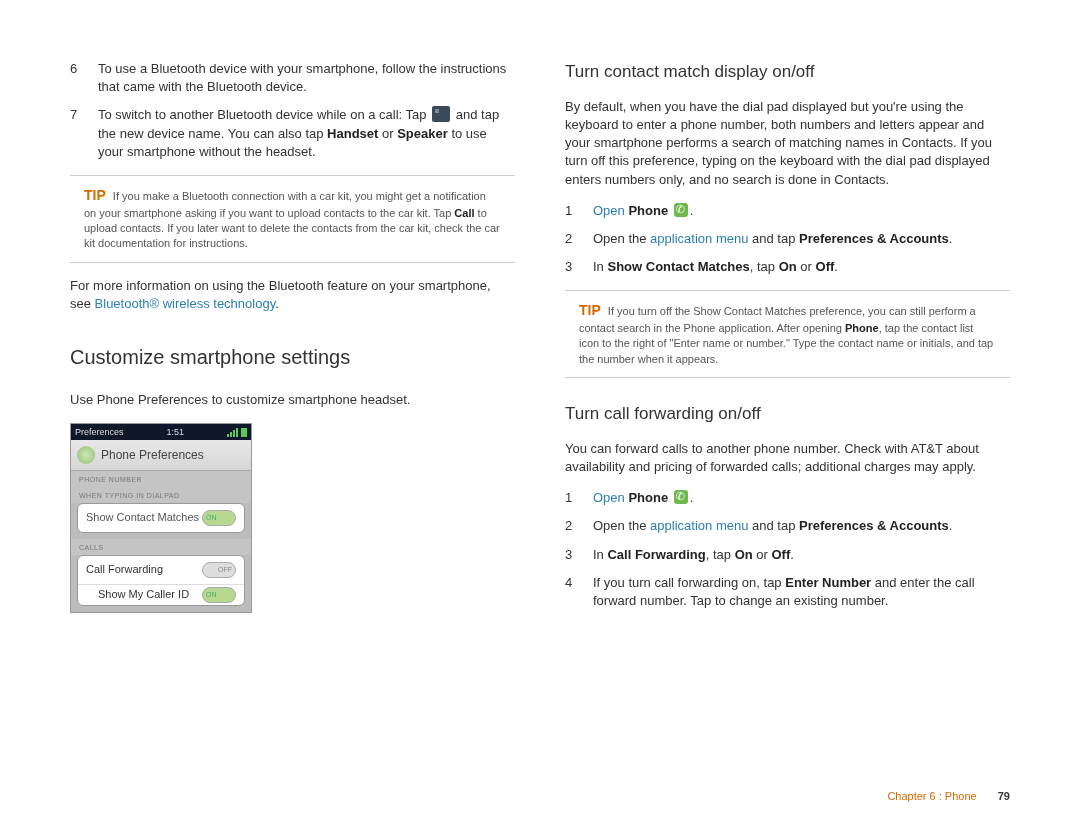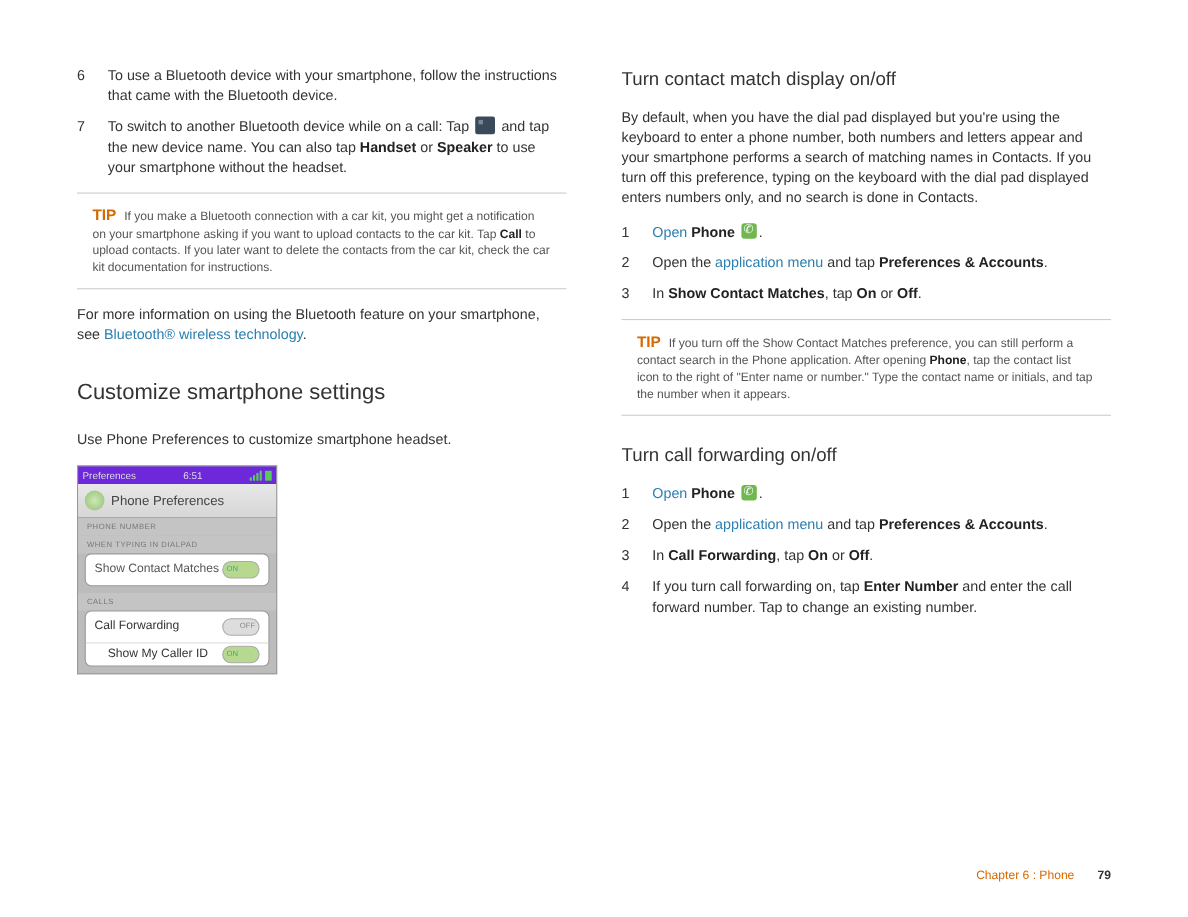--- a/index.html
+++ b/index.html
@@ -92,21 +92,21 @@
   
   .shot {
     width: 180px;
     border: 1px solid #999;
     background: #bcbcbc;
     font-size: 10px;
     color: #333;
     margin-top: 14px;
   }
   .shot .topbar {
-    background: #6d28d9;
+    background: #0f172a;
     height: 16px;
     display: flex;
     align-items: center;
     padding: 0 4px;
     color: #ddd;
     font-size: 9px;
     justify-content: space-between;
   }
   .shot .topbar .sig { display:flex; gap:1px; align-items:flex-end; }
   .shot .topbar .sig span { width:2px; background:#5c5; display:inline-block; }
@@ -206,21 +206,21 @@
 
     <p>For more information on using the Bluetooth feature on your smartphone, see <span class="link">Bluetooth® wireless technology</span>.</p>
 
     <h1 class="section">Customize smartphone settings</h1>
 
     <p>Use Phone Preferences to customize smartphone headset.</p>
 
     <div class="shot">
       <div class="topbar">
         <span>Preferences</span>
-        <span>6:51</span>
+        <span>1:51</span>
         <span class="sig">
           <span style="height:3px"></span>
             <span style="height:5px"></span>
             <span style="height:7px"></span>
             <span style="height:9px"></span>
           <span style="width:6px;height:9px;background:#5c5;margin-left:2px"></span>
         </span>
       </div>
       <div class="header">
         <div class="circ"></div>
@@ -263,20 +263,21 @@
           <div class="t">In <strong>Show Contact Matches</strong>, tap <strong>On</strong> or <strong>Off</strong>.</div>
         </div>
       </div>
 
     <div class="tip-box">
       <span class="tip-label">TIP</span>
       <span>If you turn off the Show Contact Matches preference, you can still perform a contact search in the Phone application. After opening <strong>Phone</strong>, tap the contact list icon to the right of "Enter name or number." Type the contact name or initials, and tap the number when it appears.</span>
     </div>
 
     <h2 class="sub" style="margin-top:24px">Turn call forwarding on/off</h2>
+    <p>You can forward calls to another phone number. Check with AT&amp;T about availability and pricing of forwarded calls; additional charges may apply.</p>
     <div id="right-list-b">
         <div class="num-item">
           <div class="n">1</div>
           <div class="t"><span class="link">Open</span> <strong>Phone</strong> <span class="phone-icon"></span>.</div>
         </div>
         <div class="num-item">
           <div class="n">2</div>
           <div class="t">Open the <span class="link">application menu</span> and tap <strong>Preferences &amp; Accounts</strong>.</div>
         </div>
         <div class="num-item">

